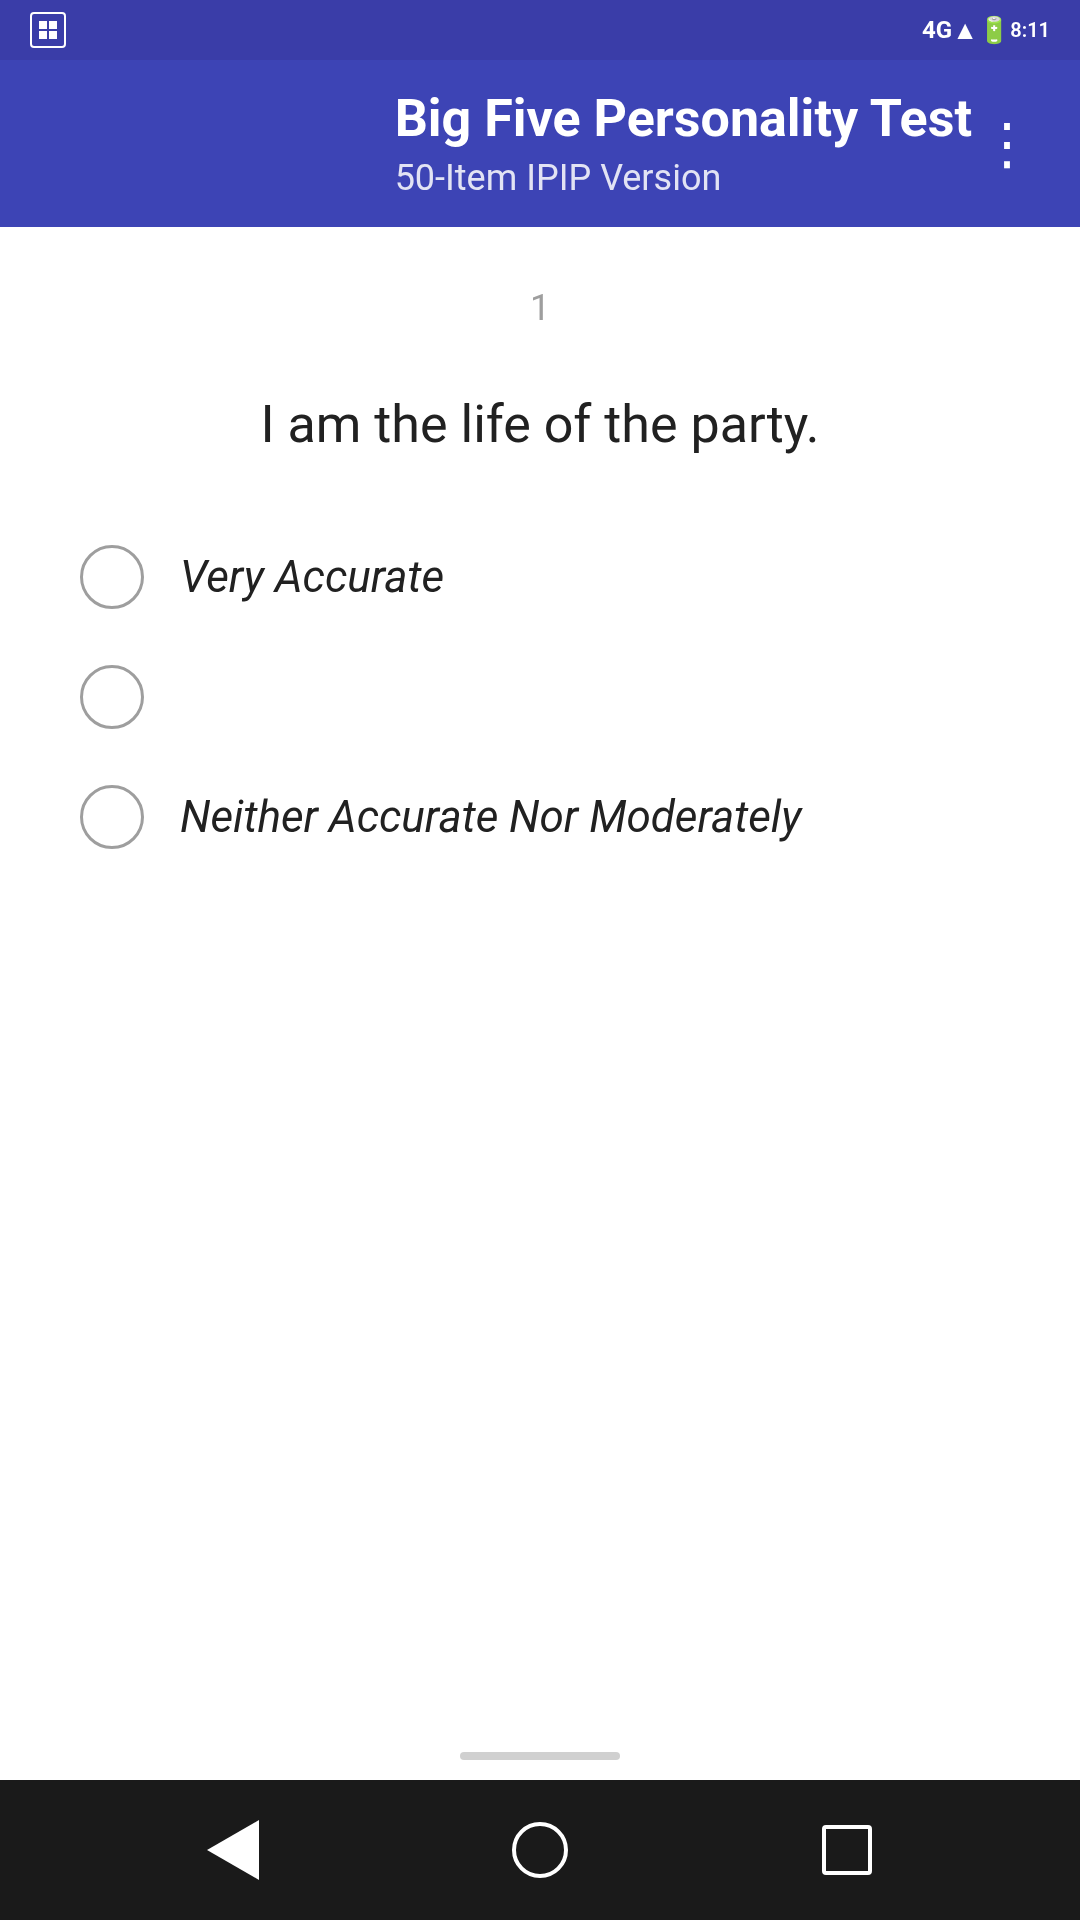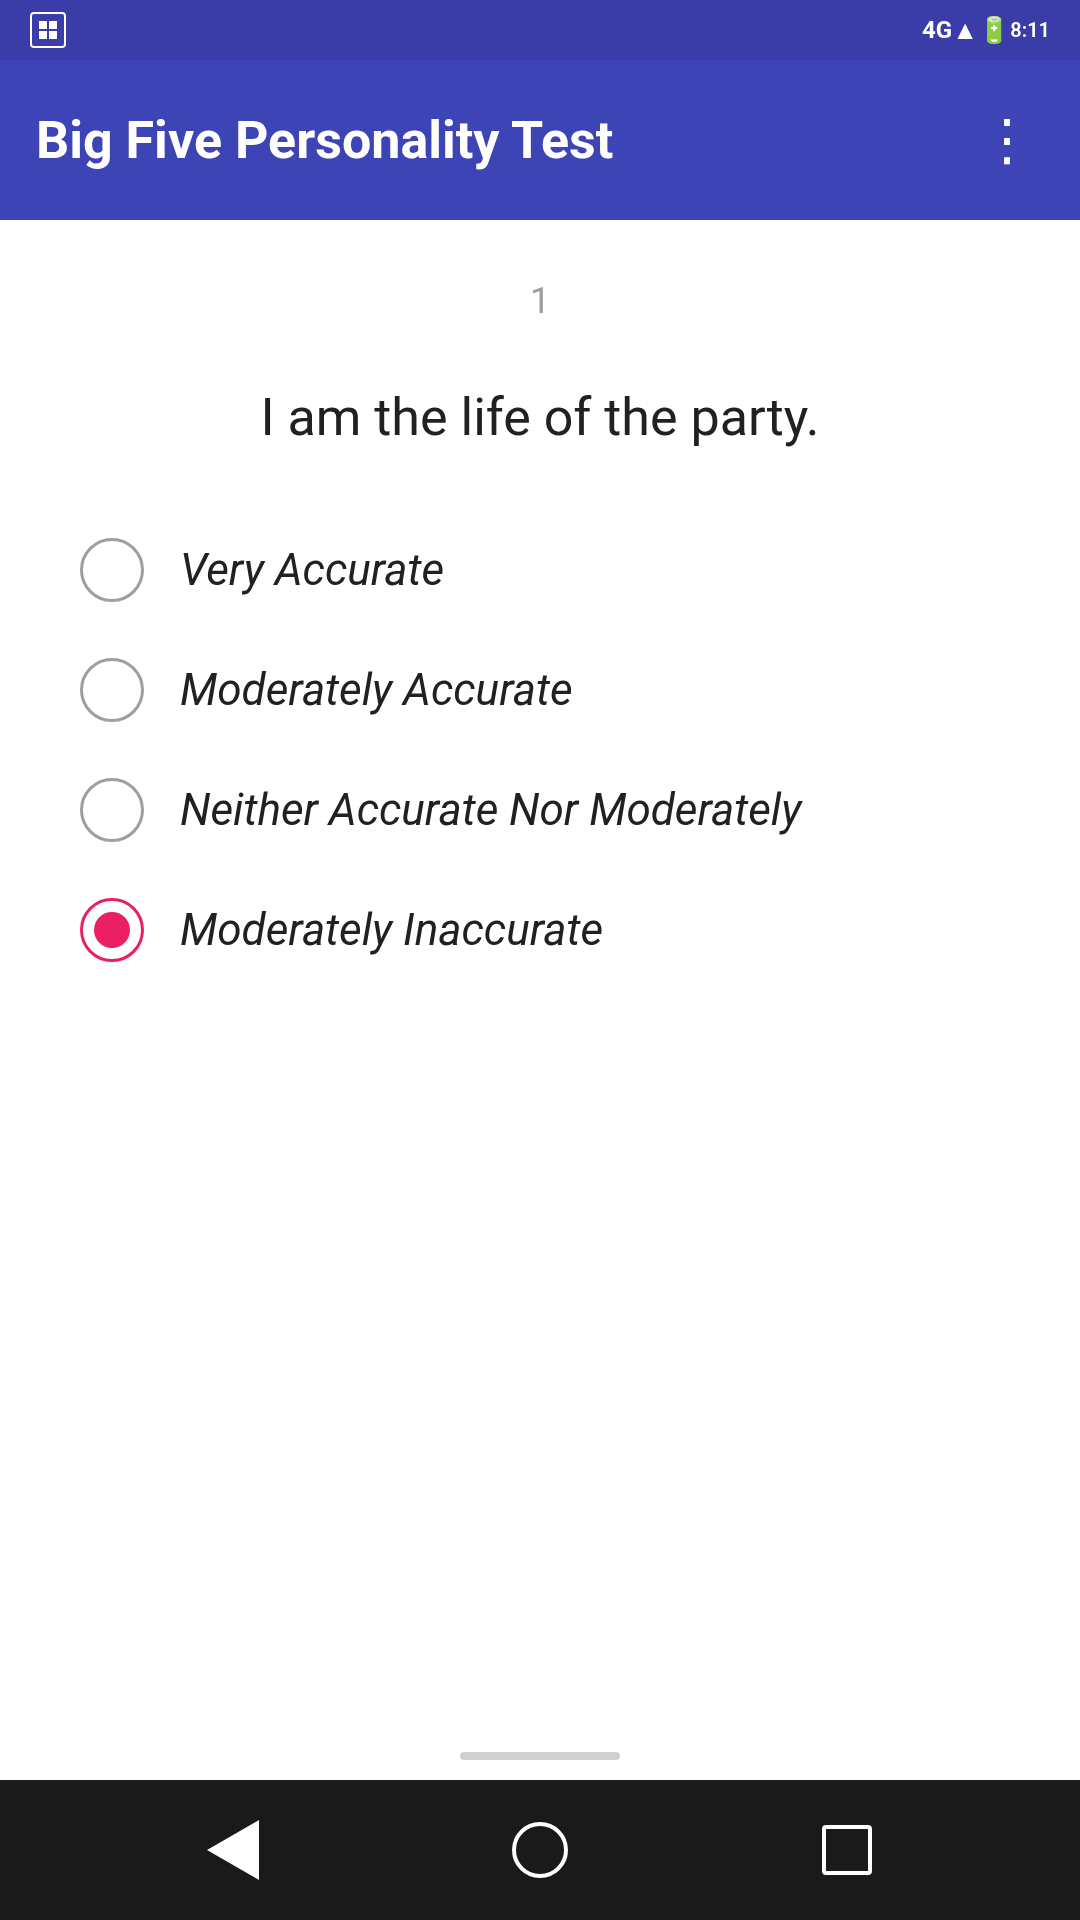--- a/index.html
+++ b/index.html
@@ -51,21 +51,21 @@
       font-size: 28px;
       font-weight: 600;
     }
 
     
     .app-bar {
       background: #3d44b5;
       padding: 28px 36px 28px 36px;
       display: flex;
       align-items: center;
-      justify-content: space-between;
+      justify-content: flex-end;
       min-height: 160px;
     }
 
     .app-bar-text {
       display: flex;
       flex-direction: column;
       gap: 8px;
     }
 
     .app-bar-title {
@@ -242,51 +242,45 @@
     <span style="font-size:24px;font-weight:700;">4G</span>
     <span style="font-size:26px;">▲</span>
     <span style="font-size:26px;">🔋</span>
     <span style="font-size:20px;font-weight:600;">8:11</span>
   </div>
 </div>
 
 <div class="app-bar">
   <div class="app-bar-text">
     <span class="app-bar-title">Big Five Personality Test</span>
+    <span class="app-bar-subtitle">50-Item IPIP Version</span>
   </div>
   <div class="menu-button">⋮</div>
 </div>
 
 <div class="content">
   <span class="question-number">1</span>
   <p class="question-text">I am the life of the party.</p>
 
   <div class="options-list">
 
     <div class="option-item">
       <div class="radio-outer"></div>
       <span class="option-label">Very Accurate</span>
     </div>
 
     <div class="option-item">
       <div class="radio-outer"></div>
-      <span class="option-label">Moderately Accurate</span>
     </div>
 
     <div class="option-item">
       <div class="radio-outer"></div>
       <span class="option-label">Neither Accurate Nor Moderately</span>
     </div>
 
-    <div class="option-item">
-      <div class="radio-outer selected">
-        <div class="radio-inner"></div>
-      </div>
-      <span class="option-label">Moderately Inaccurate</span>
-    </div>
 
 
   </div>
 
   <div class="spacer"></div>
 
   <div class="scroll-indicator">
     <div class="scroll-bar"></div>
   </div>
 

